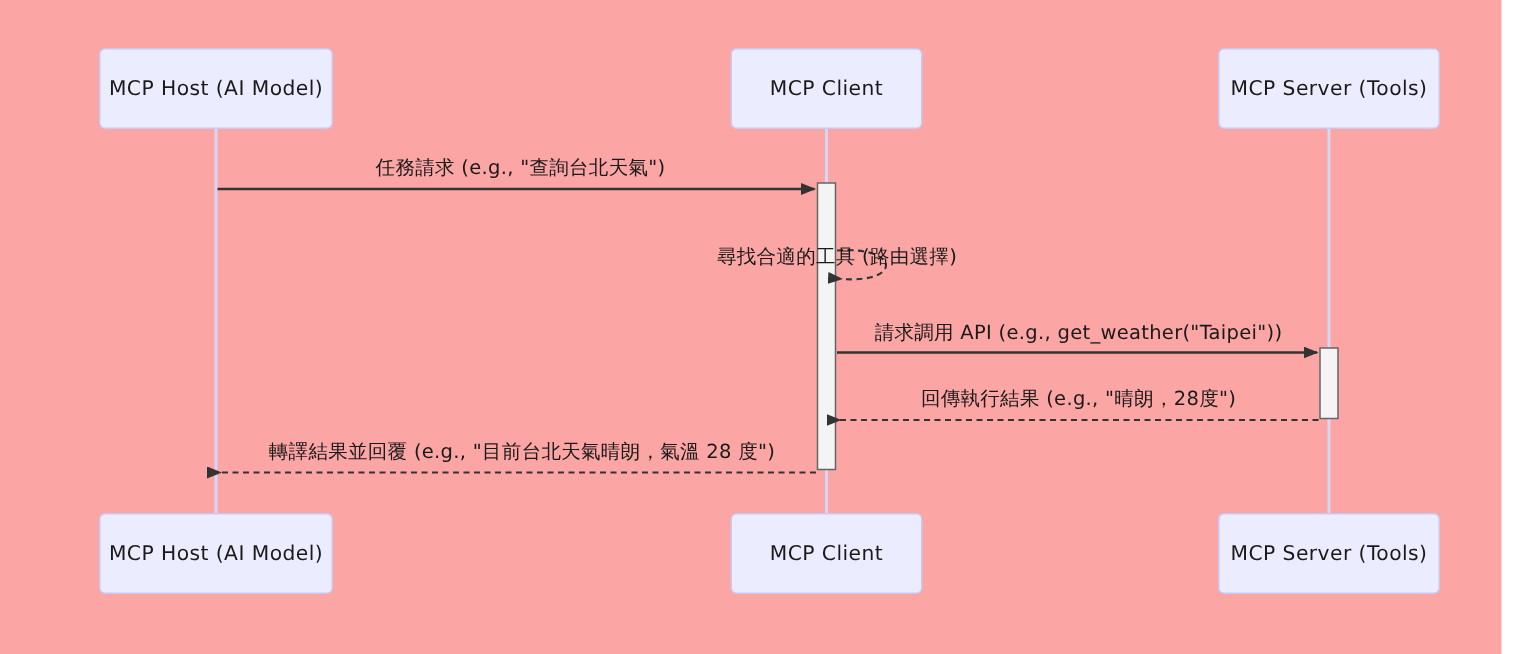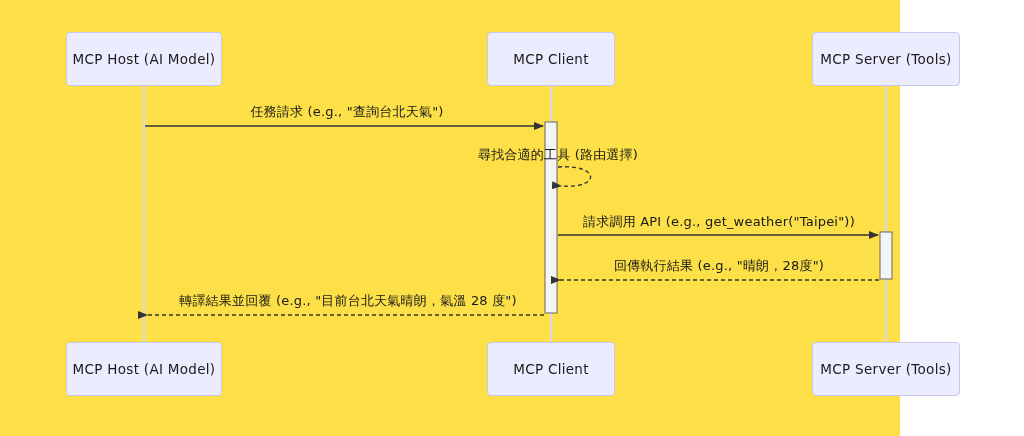--- a/index.html
+++ b/index.html
@@ -8,23 +8,23 @@
     background: #ffffff;
   }
   body {
     width: 1024px;
     height: 436px;
     font-family: "DejaVu Sans", "Liberation Sans", sans-serif;
     overflow: hidden;
   }
   #diagram {
     position: relative;
-    width: 900px;
+    width: 1001px;
     height: 436px;
-    background: #fde047;
+    background: #fca5a5;
   }
   svg.seq {
     position: absolute;
     top: 0;
     left: 0;
     width: 1024px;
     height: 436px;
   }
   .actor-box {
     position: absolute;
@@ -97,18 +97,18 @@
     <span>MCP Host (AI Model)</span>
   </div>
   <div class="actor-box" style="left:487px; top:342px; width:128px; height:54px;">
     <span>MCP Client</span>
   </div>
   <div class="actor-box" style="left:812px; top:342px; width:148px; height:54px;">
     <span>MCP Server (Tools)</span>
   </div>
 
   <div class="msg-label" style="left:347px; top:103px;">任務請求 (e.g., "查詢台北天氣")</div>
-  <div class="msg-label" style="left:558px; top:146px;">尋找合適的工具 (路由選擇)</div>
+  <div class="msg-label" style="left:558px; top:162px;">尋找合適的工具 (路由選擇)</div>
   <div class="msg-label" style="left:719px; top:213px;">請求調用 API (e.g., get_weather("Taipei"))</div>
   <div class="msg-label" style="left:719px; top:257px;">回傳執行結果 (e.g., "晴朗，28度")</div>
   <div class="msg-label" style="left:348px; top:292px;">轉譯結果並回覆 (e.g., "目前台北天氣晴朗，氣溫 28 度")</div>
 
 </div>
 
 </body></html>

